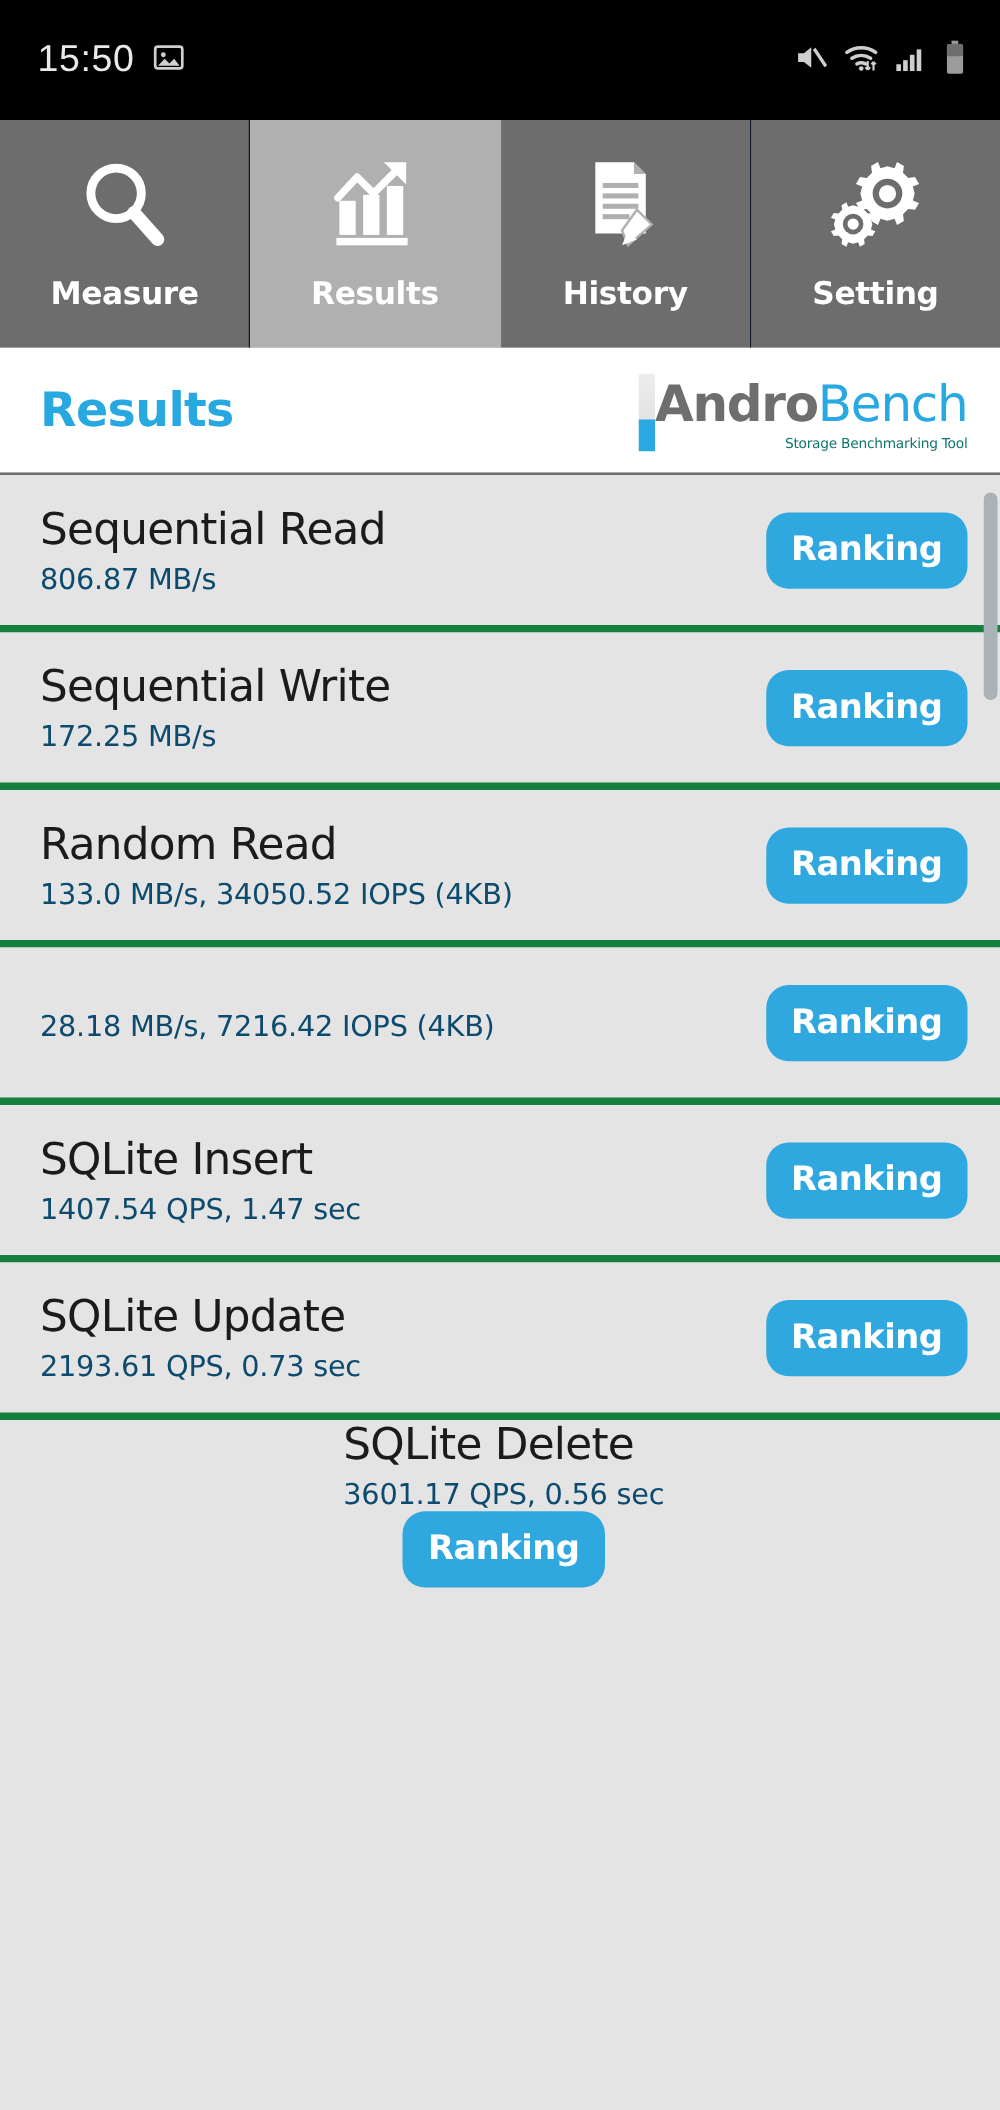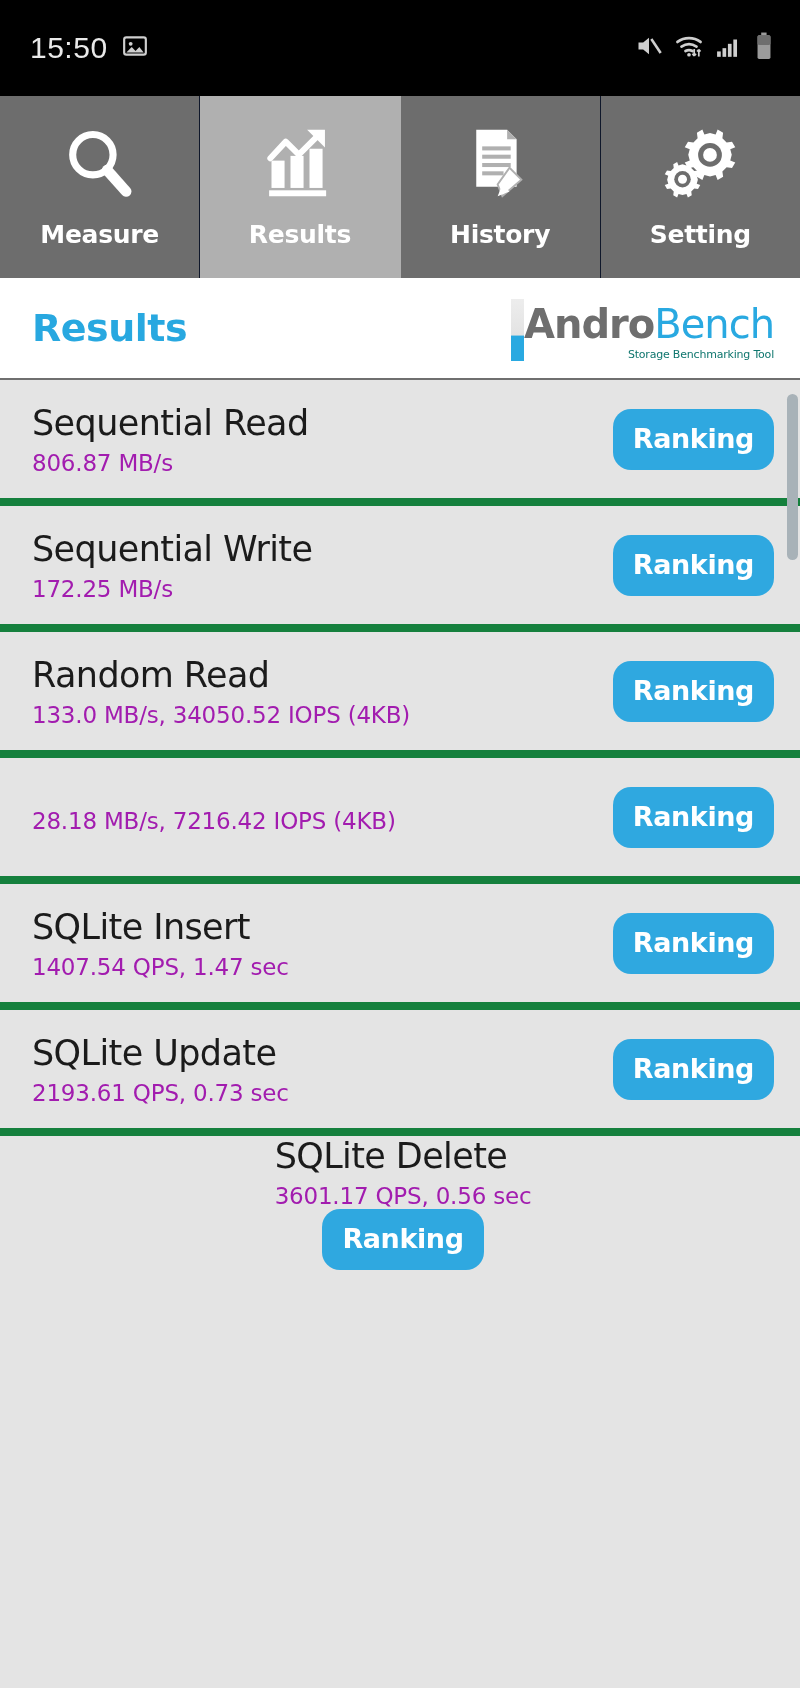--- a/index.html
+++ b/index.html
@@ -128,37 +128,37 @@
   
   .list {
     background: #e4e4e4;
     border-top: 2px solid #6f6f6f;
     position: relative;
     height: 1330px;
   }
   .row {
     height: 126px;
     box-sizing: border-box;
-    border-bottom: 8px solid #15803d;
+    border-bottom: 6px solid #15803d;
     display: flex;
     align-items: center;
     justify-content: space-between;
     padding: 0 26px 0 32px;
     background: #e4e4e4;
   }
   .row-texts { display: flex; flex-direction: column; justify-content: center; }
   .row-title {
     color: #1b1b1b;
     font-size: 35px;
     font-family: "DejaVu Sans", sans-serif;
     letter-spacing: -0.6px;
     line-height: 40px;
   }
   .row-sub {
-    color: #a21caf;
+    color: #0c4a6e;
     font-size: 23px;
     font-family: "DejaVu Sans", sans-serif;
     margin-top: 7px;
     letter-spacing: -0.2px;
     line-height: 26px;
   }
   .rank-btn {
     background: #2fa8e0;
     color: #ffffff;
     font-size: 27px;

